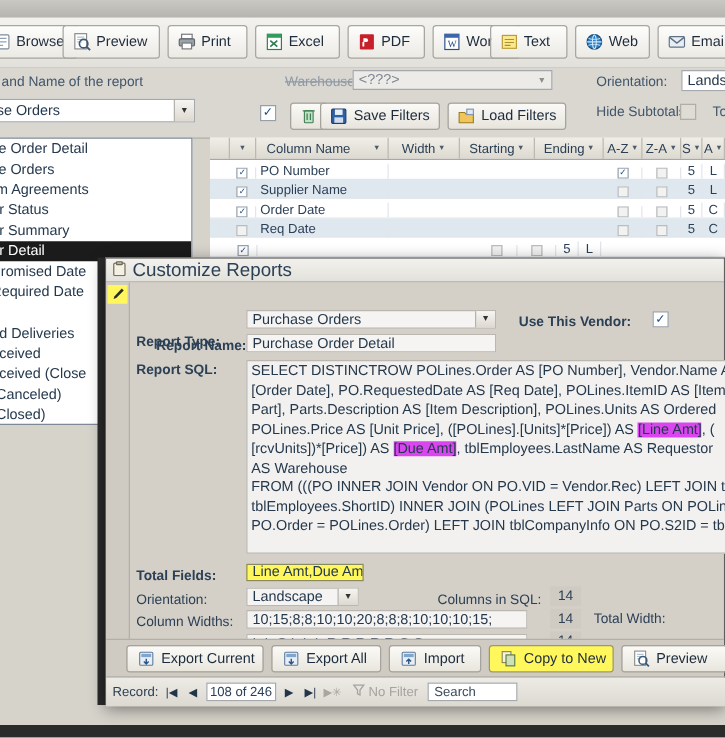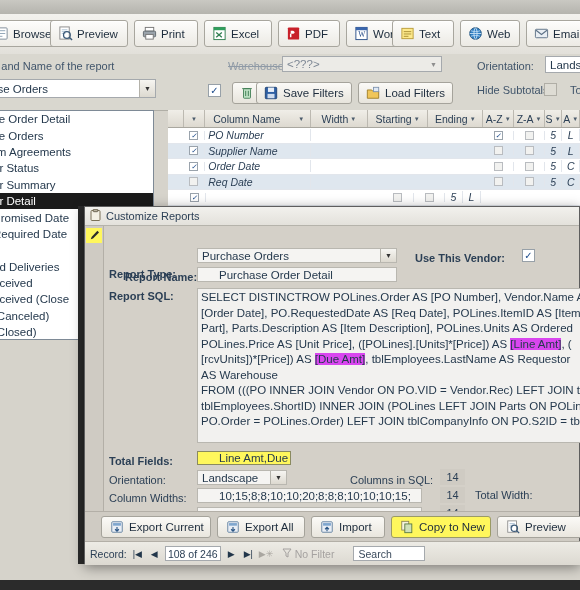--- a/index.html
+++ b/index.html
@@ -75,21 +75,21 @@
     display:flex;flex-direction:column;align-items:center;justify-content:center;color:#1b4a8a;font-size:7px;line-height:7px;}
 
   
   #sheet{left:168px;top:110px;width:412px;height:100px;background:#fff;overflow:hidden;}
   .sh-head{display:flex;height:17px;background:linear-gradient(#f0eee8,#ddd9d0);border-bottom:1px solid #a9a79f;}
   .sh-head .c{
     box-sizing:border-box;border-right:1px solid #bcb9b1;
     display:flex;align-items:center;justify-content:center;gap:2px;
     font-size:10.5px;color:#2b3f55;overflow:hidden;white-space:nowrap;}
   .sh-head .c .dd{font-size:6px;color:#4b5b6b;}
-  .sh-row{display:flex;height:14.5px;border-bottom:1px solid #e2e6ec;align-items:center;font-style:italic;}
+  .sh-row{display:flex;height:14.5px;border-bottom:1px solid #e2e6ec;align-items:flex-end;}
   .sh-row.alt{background:#dfe7ef;}
   .sh-row .c{
     box-sizing:border-box;border-right:1px solid #e2e6ec;
     display:flex;align-items:center;font-size:10.5px;color:#2b3f55;
     padding-left:3px;overflow:hidden;white-space:nowrap;}
   .sh-row .c.ctr{justify-content:center;padding-left:0;}
   .cb{width:9px;height:9px;box-sizing:border-box;background:#fff;border:1px solid #9aa3ac;
       display:flex;align-items:center;justify-content:center;font-size:7px;line-height:1;color:#1b4a8a;}
   .cb.off{background:#f2f2f0;border-color:#b9bcc0;color:transparent;}
 
@@ -97,32 +97,32 @@
   #leftlist{left:-14px;top:110px;width:168px;height:230px;background:#fff;border:1px solid #7e8a96;box-sizing:border-box;overflow:hidden;}
   .ll-item{height:16.4px;display:flex;align-items:center;padding-left:6px;font-size:11.5px;color:#25394d;white-space:nowrap;}
   .ll-item.sel{background:#1b1b1b;color:#fff;}
 
   
   #dialog{left:84px;top:206px;width:496px;height:358px;background:#d4d0c8;
     border:1px solid #5e5e5e;box-sizing:border-box;
     box-shadow:0 3px 12px rgba(0,0,0,.45);}
   #dlg-title{height:18px;background:linear-gradient(#f2f1ed,#e3e1db);
     border-bottom:1px solid #b5b3ab;display:flex;align-items:center;gap:5px;padding-left:5px;
-    font-size:11px;color:#2b3f55;text-align:right;}
+    font-size:15px;color:#2b3f55;text-align:right;}
   #dlg-body{position:relative;height:339px;background:#d4d0c8;}
 
   #recsel{position:absolute;left:0;top:0;width:18px;height:316px;background:#cfcbc3;border-right:1px solid #b3afa7;}
   #pencil{position:absolute;left:1px;top:2px;width:16px;height:15px;background:#fff75c;
     display:flex;align-items:center;justify-content:center;}
 
   .dlabel{position:absolute;font-size:11px;color:#2b3f55;font-weight:bold;white-space:nowrap;}
   .dlabel.norm{font-weight:normal;}
   .field{
     position:absolute;box-sizing:border-box;background:#f2f1ef;border:1px solid #b9b7b0;
-    font-size:11.5px;color:#25394d;display:flex;align-items:center;padding-left:21px;white-space:nowrap;overflow:hidden;}
+    font-size:11.5px;color:#25394d;display:flex;align-items:center;padding-left:4px;white-space:nowrap;overflow:hidden;}
   .field.white{background:#f5f4f2;}
   .field.hl{background:#fff75c;border:1px solid #8a8a60;}
 
   #sqlbox{position:absolute;left:196px;top:266px;width:400px;height:155px;}
   #sqlbox{left:112px;top:62px;width:390px;height:155px;background:#f2f1ef;border:1px solid #b9b7b0;
     box-sizing:border-box;overflow:hidden;padding:1px 0 0 3px;}
   .sqlline{height:15.5px;line-height:15.5px;font-size:11.5px;color:#25394d;white-space:nowrap;}
   .hlw{background:#d946ef;}
 
   .numcell{position:absolute;box-sizing:border-box;background:#cfcbc3;
@@ -140,21 +140,21 @@
 
   #navbar{position:absolute;left:0;bottom:0;width:100%;height:23px;
     background:linear-gradient(#edebe5,#dcd9d1);border-top:1px solid #b3afa7;
     display:flex;align-items:center;gap:4px;padding-left:5px;font-size:10.5px;color:#2b3f55;}
   .navbtn{width:13px;text-align:center;color:#22364a;font-size:9px;cursor:default;}
   .navbtn.dim{color:#a9a6a0;}
   #recbox{width:56px;height:15px;box-sizing:border-box;background:#fff;border:1px solid #a5a9ad;
     display:flex;align-items:center;justify-content:center;font-size:10.5px;}
   #nofilter{display:flex;align-items:center;gap:3px;color:#a5a2a0;margin-left:6px;}
   #searchbox{width:72px;height:15px;box-sizing:border-box;background:#fff;border:1px solid #a5a9ad;
-    display:flex;align-items:center;padding-left:4px;font-size:10.5px;color:#3a4a5c;margin-left:15px;}
+    display:flex;align-items:center;padding-left:4px;font-size:10.5px;color:#3a4a5c;margin-left:4px;}
 
   #bottomdark{left:0;bottom:0;width:580px;height:10px;background:#2b2b2b;}
   #darkleft{left:78px;top:206px;width:6px;height:358px;background:#2b2b2b;}
 </style>
 </head>
 <body>
 
 <div class="abs" id="bg-window">
   <div class="abs" id="bg-topstrip"></div>
 

